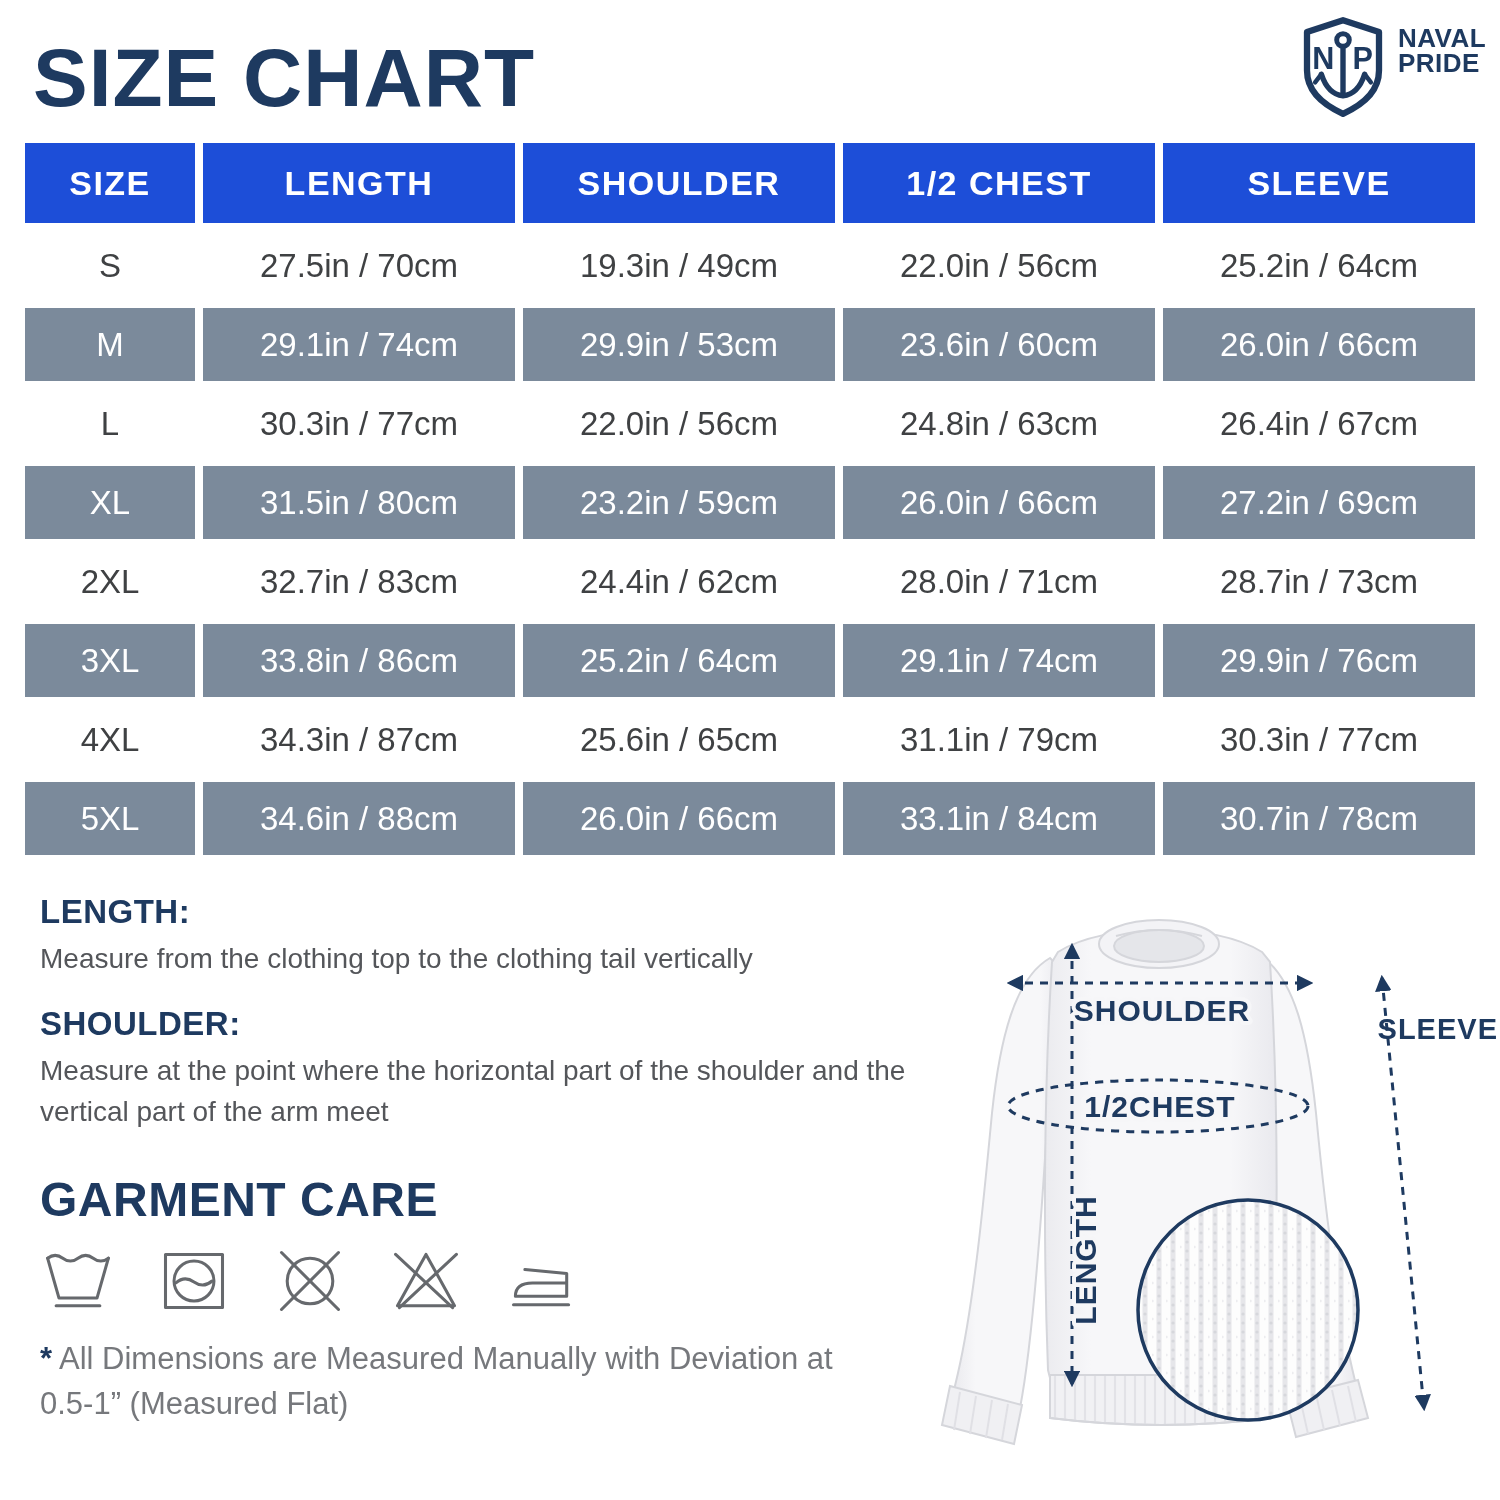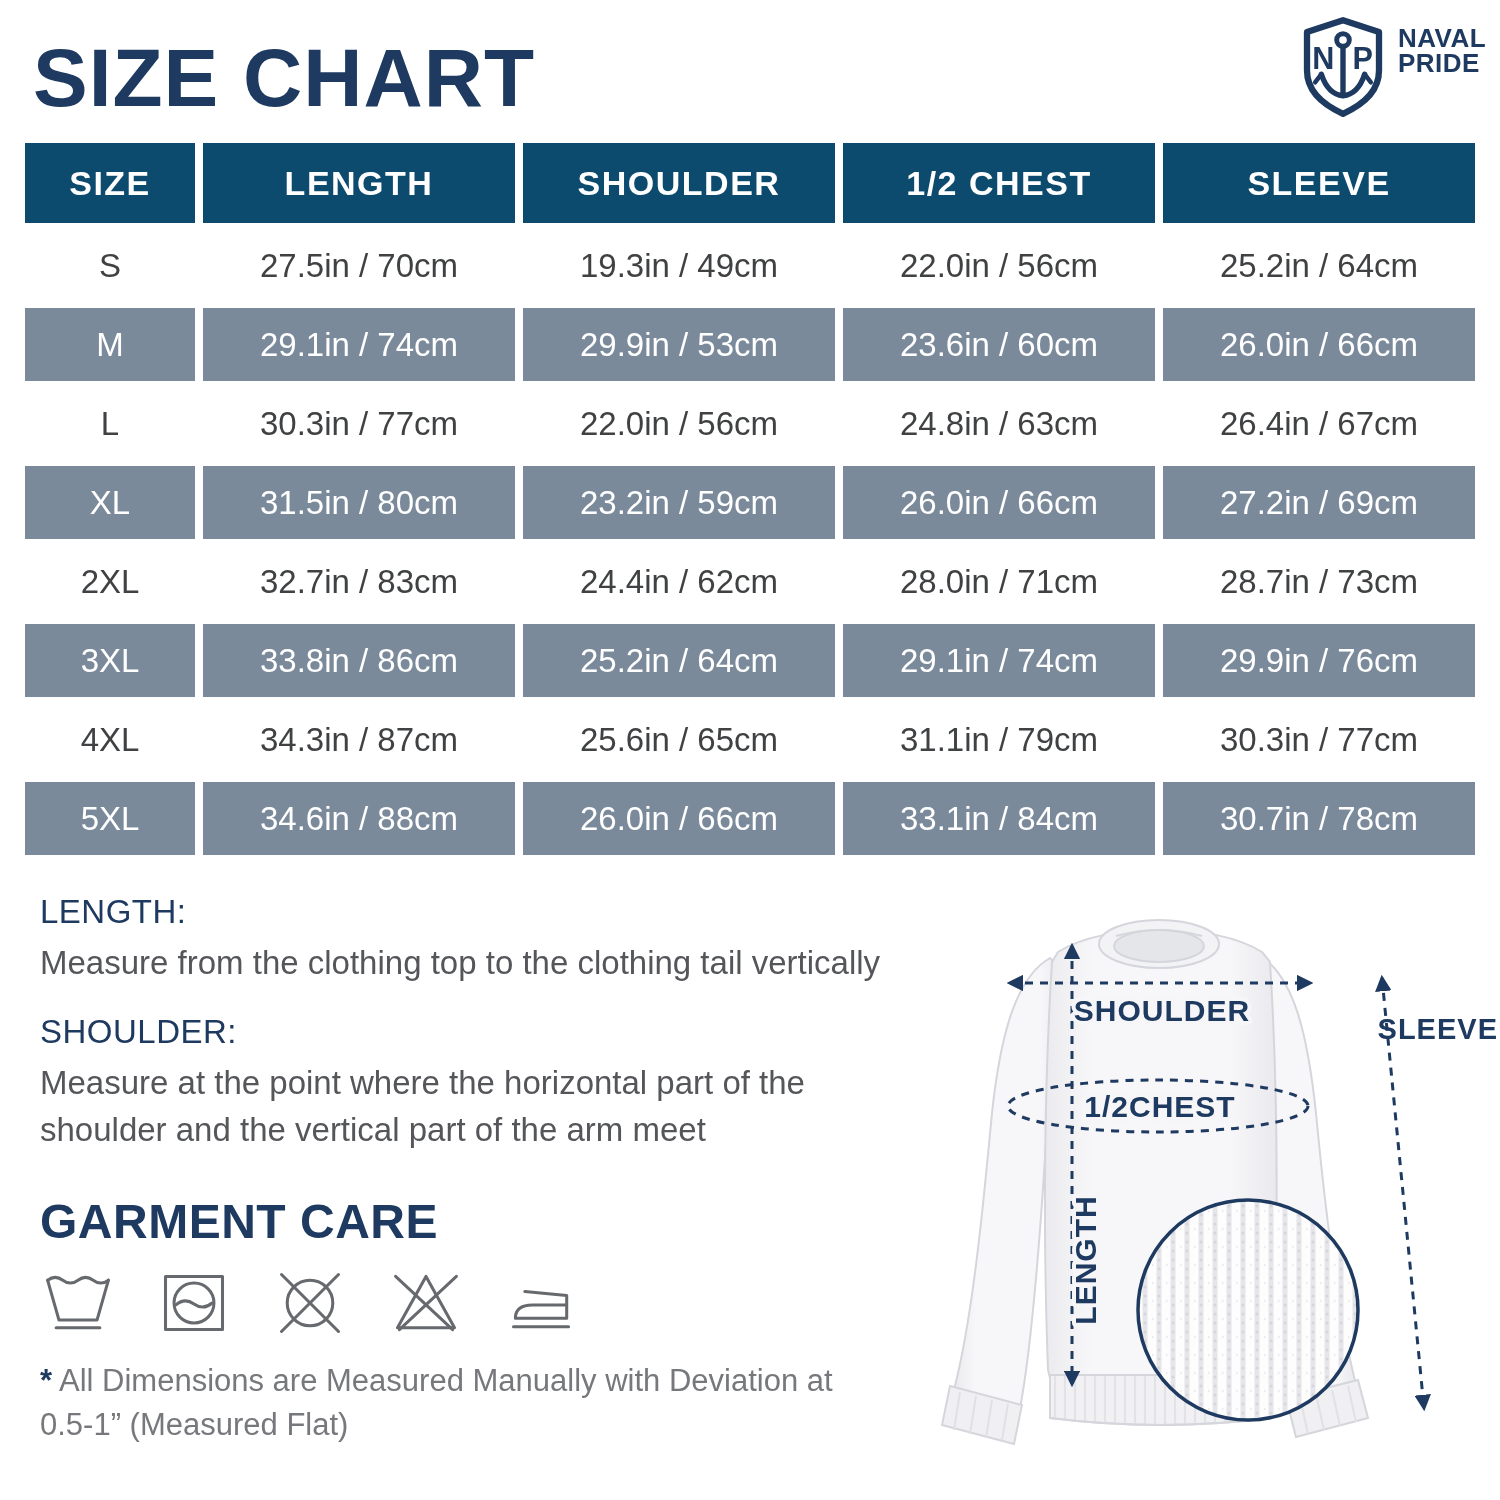--- a/index.html
+++ b/index.html
@@ -13,31 +13,31 @@
     font-size:82px;font-weight:800;letter-spacing:1px;
     color:#1e3a60;
   }
   .logo{position:absolute;left:1298px;top:16px;display:flex;align-items:flex-start;gap:10px;}
   .logo-text{margin-top:10px;font-size:26px;font-weight:800;line-height:0.98;color:#1e3a60;letter-spacing:0.5px;}
   
   .size-table-wrap{position:absolute;left:17px;top:137px;}
   table.size-table{border-collapse:separate;border-spacing:8px 6px;table-layout:fixed;}
   table.size-table td,table.size-table th{padding:0;text-align:center;vertical-align:middle;}
   .size-table th{
-    background:#0c4a6e;color:#ffffff;height:80px;
+    background:#1d4ed8;color:#ffffff;height:80px;
     font-size:34px;font-weight:700;letter-spacing:1.5px;
   }
   .size-table td{height:73px;font-size:33px;color:#3f4143;background:#ffffff;}
   .size-table tr.shaded td{background:#7b8a9b;color:#ffffff;}
   .col-size{width:170px;} .col-val{width:312px;}
   
   .info{position:absolute;left:40px;top:893px;width:1010px;}
-  .def-term{font-size:33px;font-weight:400;color:#1e3a60;letter-spacing:0.5px;margin-top:26px;}
+  .def-term{font-size:33px;font-weight:700;color:#1e3a60;letter-spacing:0.5px;margin-top:26px;}
   .def-term:first-child{margin-top:0;}
-  .def-desc{font-size:33px;line-height:1.44;color:#54565a;margin-top:8px;}
+  .def-desc{font-size:28px;line-height:1.44;color:#54565a;margin-top:8px;}
   .def-desc.w1{white-space:nowrap;}
   .def-desc.w2{max-width:900px;}
   .def-desc.w3{max-width:860px;}
   .care-title{font-size:48px;font-weight:800;color:#1e3a60;letter-spacing:0.5px;margin-top:40px;}
   .care-icons{display:flex;gap:40px;margin-top:16px;align-items:center;}
   .care-icon svg{display:block;}
   .footnote{margin-top:18px;font-size:31px;line-height:1.45;color:#76787c;max-width:840px;}
   .footnote-star{color:#1e3a60;font-weight:800;}
   
   .diagram{position:absolute;left:900px;top:878px;width:600px;height:622px;}

